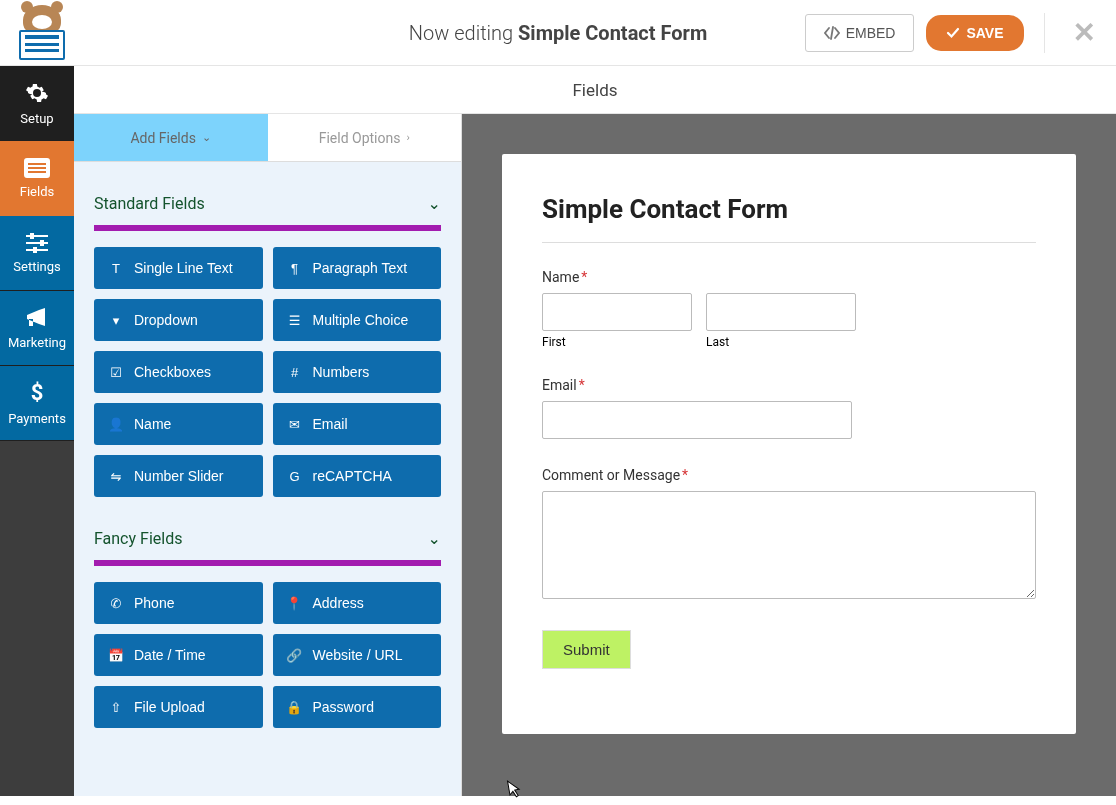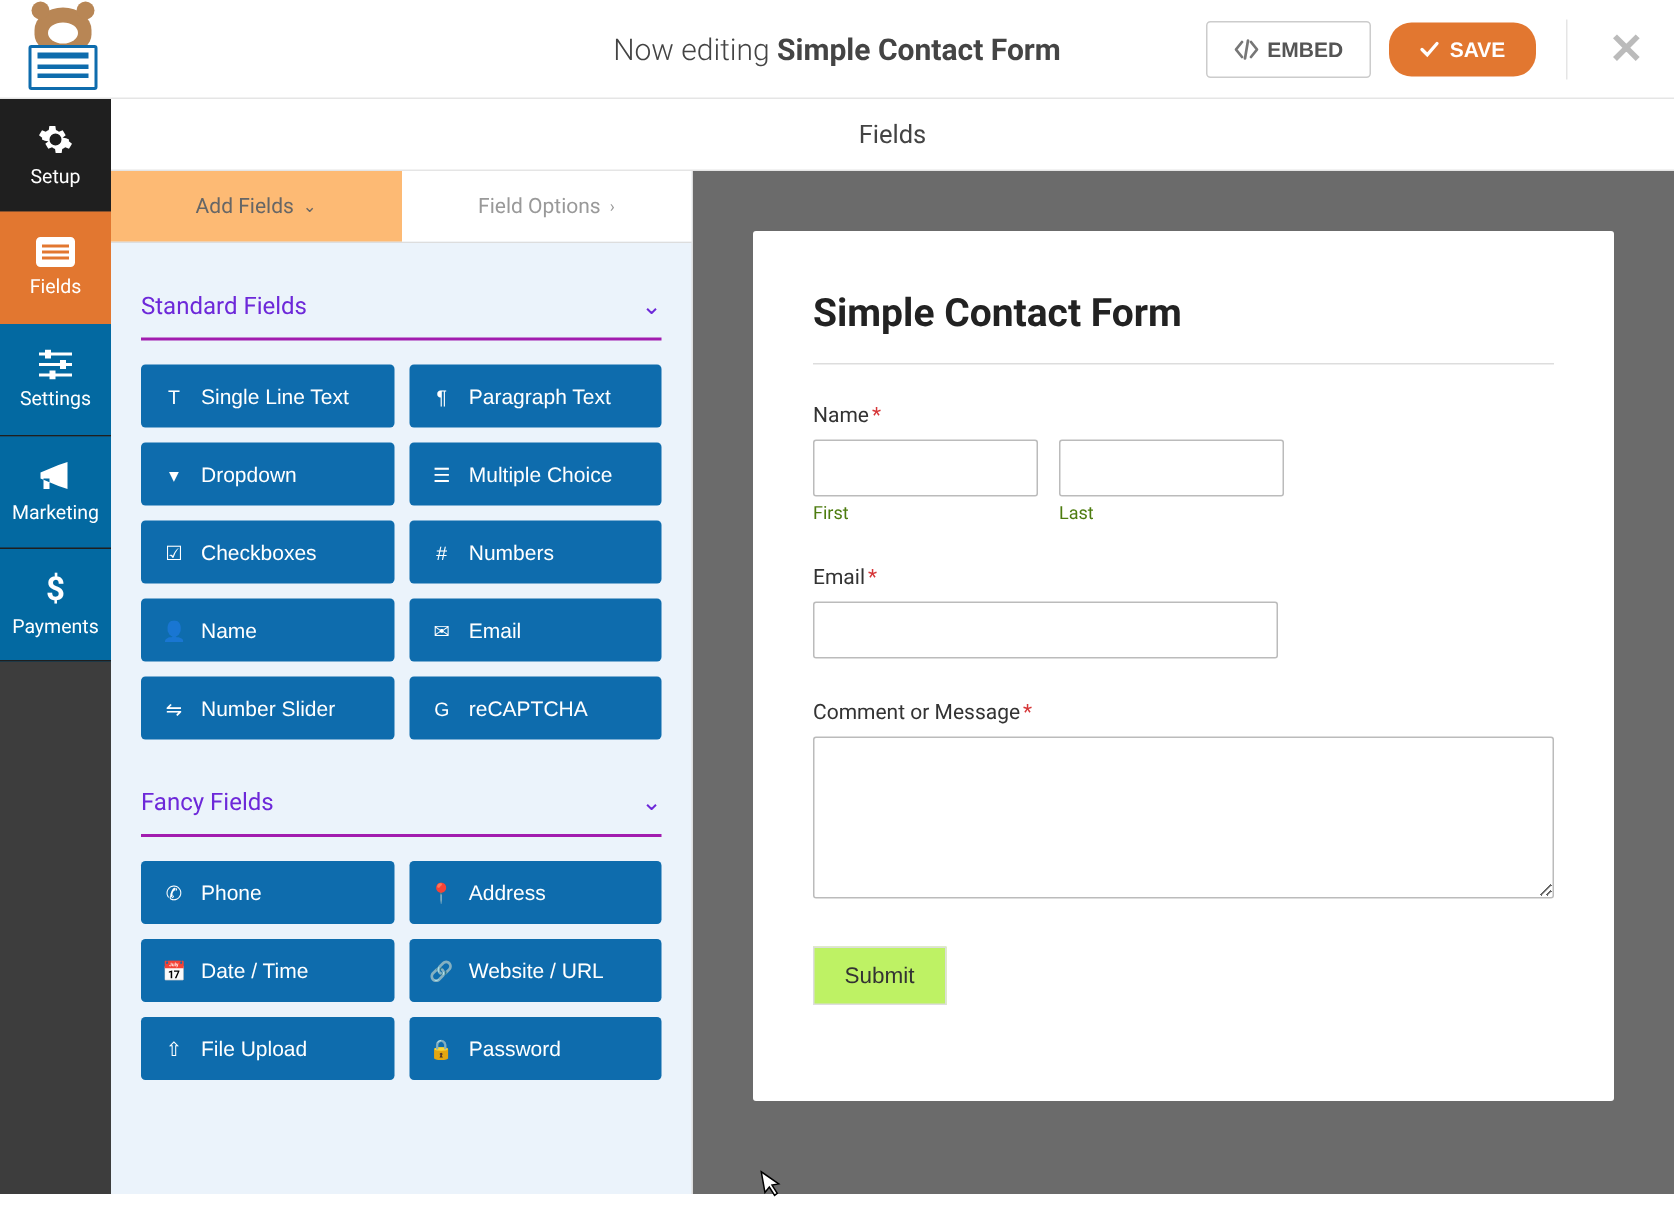--- a/index.html
+++ b/index.html
@@ -10,56 +10,56 @@
 .logo .bear::before,.logo .bear::after{content:"";position:absolute;width:12px;height:12px;background:#b88655;border-radius:50%;top:-4px}
 .logo .bear::before{left:-2px}
 .logo .bear::after{right:-2px}
 .logo .face{position:absolute;width:20px;height:14px;background:#fff;border-radius:50%;top:10px;left:20px}
 .logo .paper{position:absolute;width:46px;height:30px;background:#fff;border:2px solid #0e6cad;bottom:0;left:7px;border-radius:2px}
 .logo .paper::before{content:"";position:absolute;top:3px;left:4px;right:4px;height:4px;background:#0e6cad}
 .logo .paper::after{content:"";position:absolute;top:11px;left:4px;right:4px;height:3px;background:#0e6cad;box-shadow:0 6px 0 #0e6cad}
 .topbar-title{position:absolute;left:50%;transform:translateX(-50%);font-size:20px;color:#444;font-weight:300}
 .topbar-title .bold{font-weight:700}
 .topbar-right{margin-left:auto;display:flex;align-items:center;gap:12px}
-.btn-embed{border:1px solid #ccc;background:#fff;padding:10px 18px;font-size:14px;font-weight:700;color:#555;border-radius:3px;display:flex;align-items:center;gap:6px;cursor:pointer}
+.btn-embed{border:1px solid #ccc;background:#fff;padding:10px 18px;font-size:14px;font-weight:400;color:#555;border-radius:3px;display:flex;align-items:center;gap:6px;cursor:pointer}
 .btn-save{border:none;background:#e27730;color:#fff;padding:10px 20px;font-size:14px;font-weight:700;border-radius:15px;display:flex;align-items:center;gap:6px;cursor:pointer}
 .vdiv{width:1px;height:40px;background:#e5e5e5;margin:0 8px}
 .close-x{font-size:28px;color:#bbb;font-weight:700;cursor:pointer;padding:0 8px}
 .app{display:flex;height:730px}
 .leftnav{width:74px;background:#3d3d3d;display:flex;flex-direction:column}
 .leftnav .item{height:75px;display:flex;flex-direction:column;align-items:center;justify-content:center;gap:6px;color:#fff;font-size:13px;cursor:pointer;background:#1f1f1f}
 .leftnav .item.dark{background:#1f1f1f}
 .leftnav .item.active{background:#e27730}
 .leftnav .item.mid{background:#0369a1;border-bottom:1px solid #1f1f1f}
 .leftnav .icon{font-size:22px}
 .main{flex:1;display:flex;flex-direction:column}
 .fields-header{height:48px;background:#fff;border-bottom:1px solid #e5e5e5;display:flex;align-items:center;justify-content:center;font-size:17px;color:#444}
 .workspace{flex:1;display:flex;overflow:hidden}
 .fields-panel{width:388px;background:#ebf3fb;position:relative;display:flex;flex-direction:column;border-right:1px solid #ddd}
 .panel-tabs{display:flex;height:48px;border-bottom:1px solid #ddd}
-.panel-tab{flex:1;display:flex;align-items:center;justify-content:center;gap:6px;font-size:14px;color:#666;cursor:pointer;background:#fdba74}
+.panel-tab{flex:1;display:flex;align-items:center;justify-content:center;gap:6px;font-size:14px;color:#666;cursor:pointer;background:#7dd3fc}
 .panel-tab.inactive{background:#fff;color:#999}
 .panel-tab .chev{font-size:11px}
 .panel-body{flex:1;overflow-y:auto;padding:20px 20px}
-.section-head{display:flex;justify-content:space-between;padding:12px 0;border-bottom:2px solid #a21caf;font-size:16px;color:#6d28d9;cursor:pointer;margin-bottom:16px}
+.section-head{display:flex;justify-content:space-between;padding:12px 0;border-bottom:6px solid #a21caf;font-size:16px;color:#14532d;cursor:pointer;margin-bottom:16px}
 .section-head.mt{margin-top:20px}
 .field-grid{display:grid;grid-template-columns:1fr 1fr;gap:10px}
 .field-btn{background:#0e6cad;color:#fff;border:none;border-radius:3px;height:42px;display:flex;align-items:center;gap:10px;padding:0 14px;font-size:14px;cursor:pointer;text-align:left}
 .field-btn .fi{width:16px;text-align:center;font-size:13px}
 .canvas{flex:1;background:#6b6b6b;padding:40px 40px;overflow:auto}
 .form-card{background:#fff;border-radius:2px;padding:40px;min-height:580px}
 .form-title{font-size:26px;font-weight:700;color:#222;margin-bottom:18px}
 .form-hr{border:none;border-top:1px solid #ddd;margin-bottom:26px}
 .fld{margin-bottom:28px}
 .fld-label{font-weight:400;font-size:14px;color:#333;margin-bottom:8px;display:block}
 .req{color:#d63638;margin-left:2px}
 .name-row{display:flex;gap:14px}
 .name-col{flex:0 0 150px;display:flex;flex-direction:column}
 .text-input{border:1px solid #bbb;border-radius:2px;height:38px;padding:0 8px;font-size:14px;width:100%}
-.sublabel{font-size:12px;color:#4d7c0f;margin-top:4px}
+.sublabel{font-size:12px;color:#000000;margin-top:4px}
 .email-input{width:310px}
 .textarea{width:100%;height:108px;border:1px solid #bbb;border-radius:2px;padding:8px;font-size:14px;resize:both}
 .submit-btn{background:#bef264;border:1px solid #ddd;padding:10px 20px;font-size:15px;color:#333;cursor:pointer}
 .cursor-arrow{position:absolute;bottom:6px;left:508px;font-size:16px;color:#000;transform:rotate(-10deg)}
 .panel-body::-webkit-scrollbar{width:10px}
 .panel-body::-webkit-scrollbar-thumb{background:#c2c2c2;border-radius:5px}
 .panel-body::-webkit-scrollbar-track{background:transparent}
 svg{display:block}
 </style>
 </head>

